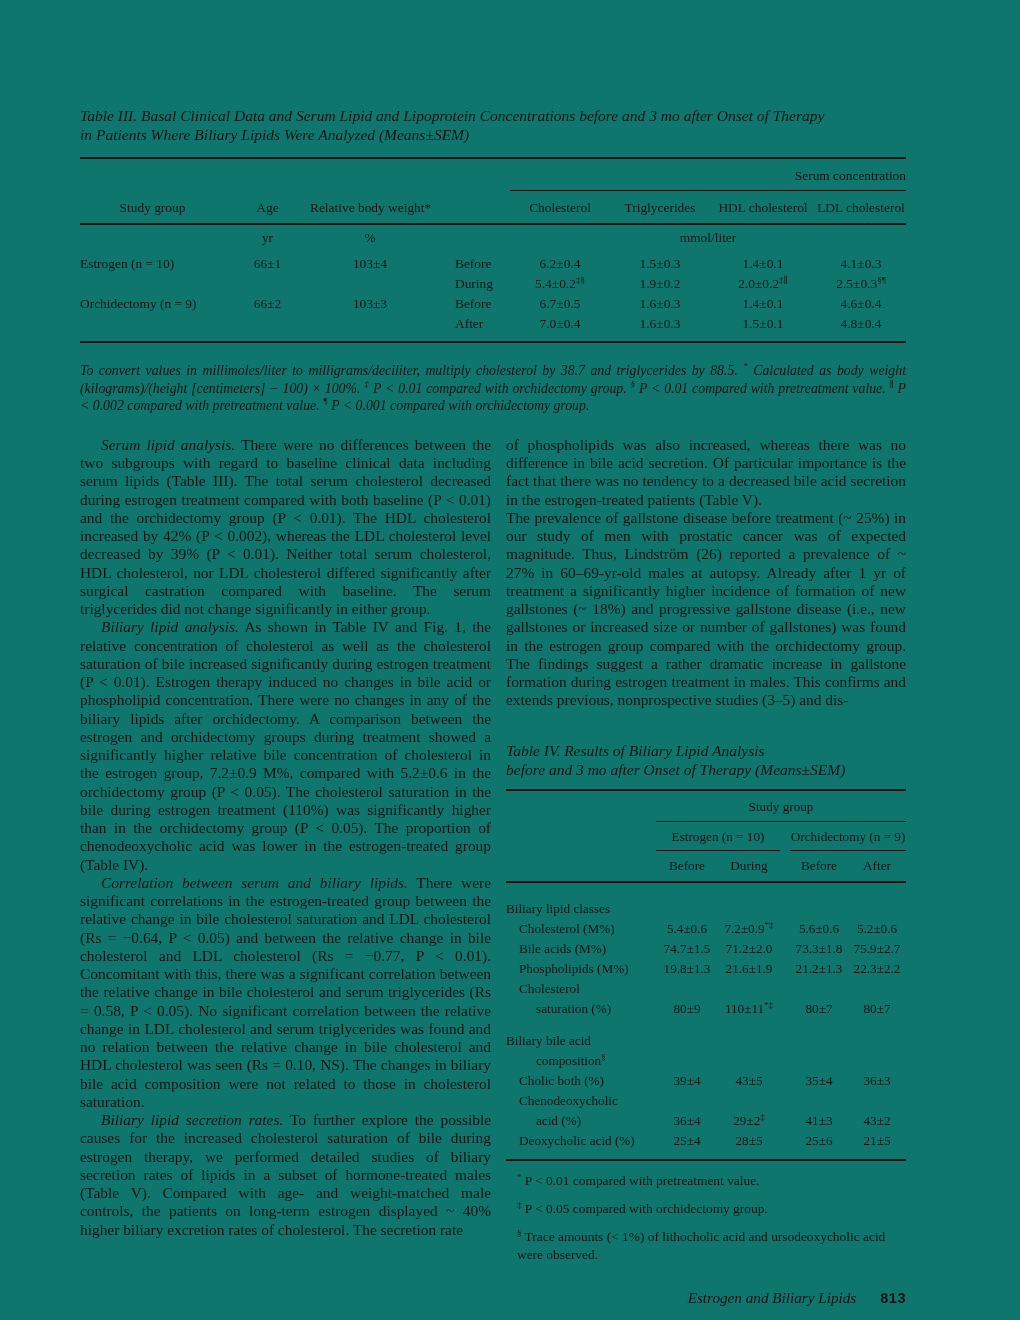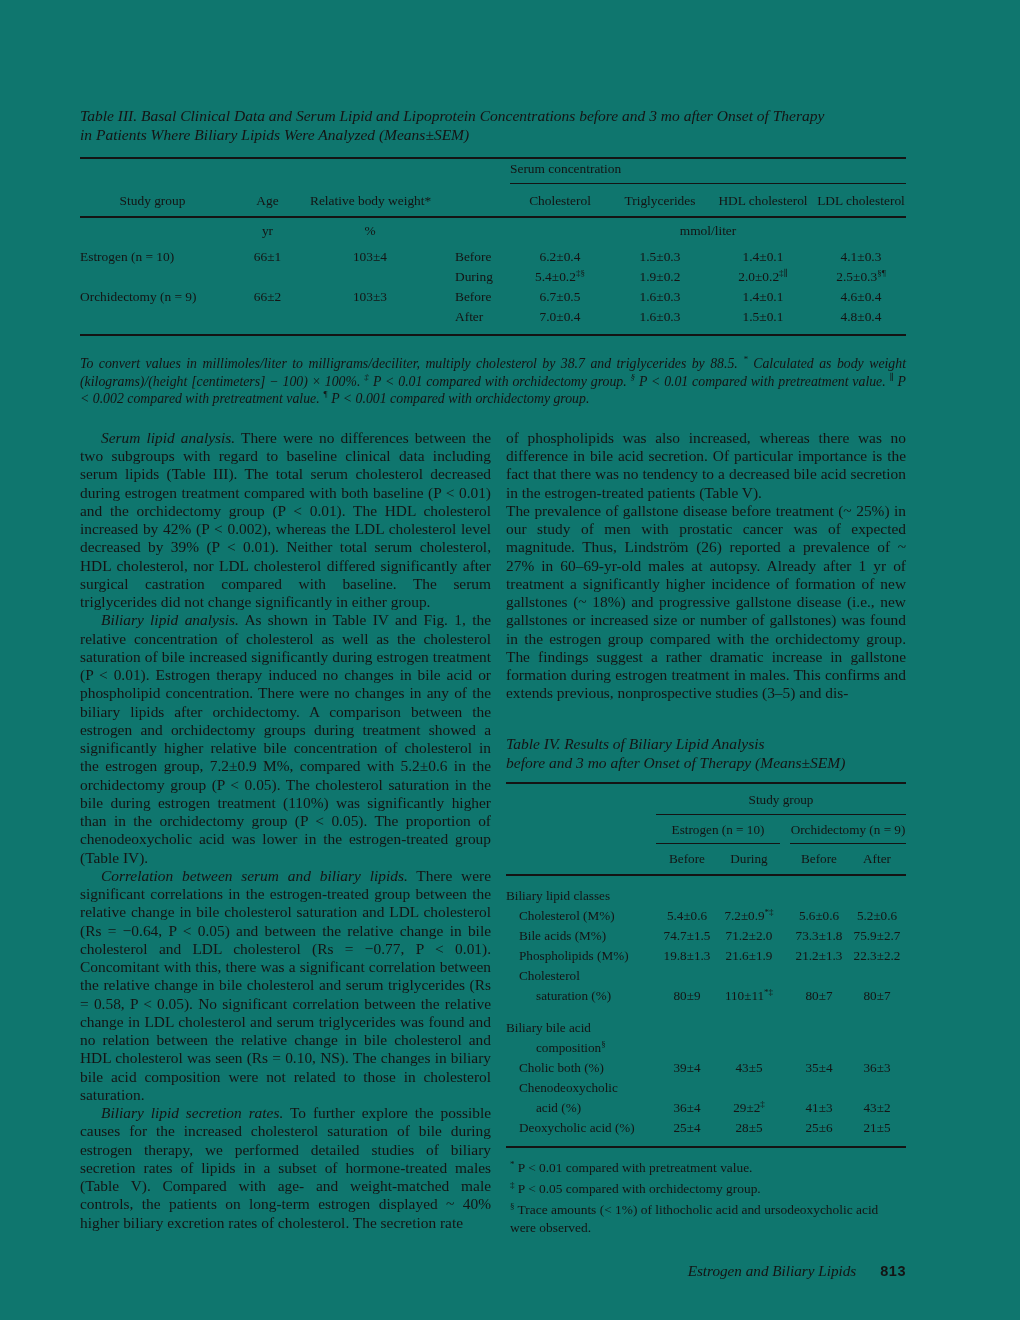--- a/index.html
+++ b/index.html
@@ -11,21 +11,21 @@
   .content { position:absolute; left:80px; top:106px; width:826px; }
 
   
   .t3-title { font-style:italic; font-size:15.5px; line-height:19px; margin:0 0 13px 0; }
   table.t3 {
     width:826px; border-collapse:collapse; table-layout:fixed;
     font-size:13.4px; border-top:2px solid #141414; border-bottom:2px solid #141414;
     white-space:nowrap;
   }
   table.t3 th { font-weight:normal; }
-  .t3 .serum-span { border-bottom:1px solid #141414; text-align:left; padding:2px 0 6px 0; }
+  .t3 .serum-span { border-bottom:1px solid #141414; text-align:right; padding:9px 0 6px 0; }
   .t3 .heads th { border-bottom:2px solid #141414; padding:9px 0 7px 0; text-align:center; }
   .t3 .heads th.lft { text-align:center; }
   .t3 .units td { text-align:center; padding:5px 0 3px 0; }
   .t3 td.grp { text-align:left; padding:2px 0; }
   .t3 td.phase { text-align:left; padding:2px 0 2px 25px; }
   .t3 td.c { text-align:center; padding:2px 0; }
   .t3 tr.first td { padding-top:7px; }
   .t3 tr.lastrow td { padding-bottom:9px; }
   sup { font-size:9px; line-height:0; }
 
@@ -57,26 +57,26 @@
   }
   table.t4 th { font-weight:normal; text-align:center; }
   .t4 .sg th { border-bottom:1px solid #141414; padding:8px 0 6px 0; }
   .t4 .grp th { border-bottom:1px solid #141414; padding:7px 0 5px 0; }
   .t4 .subh th, .t4 .subh td { border-bottom:2px solid #141414; }
   .t4 .subh th { padding:7px 0 7px 0; }
   .t4 td.lbl { text-align:left; padding:2px 0; overflow:visible; }
   .t4 td.lbl.i1 { padding-left:13px; }
   .t4 td.lbl.i2 { padding-left:30px; }
   .t4 td.v { text-align:center; padding:2px 0; }
-  .t4 tr.first td { padding-top:12px; }
+  .t4 tr.first td { padding-top:18px; }
   .t4 tr.gap td { padding-top:14px; }
   .t4 tr.lastrow td { padding-bottom:10px; }
 
   .t4-fn { margin-top:11px; font-size:13.4px; line-height:17.4px; }
-  .t4-fn .fnline { margin:4px; }
+  .t4-fn .fnline { margin:11px; }
 
   
   .footer { margin-top:26px; text-align:right; }
   .f-journal { font-style:italic; font-size:15.2px; }
   .f-page { font-family:"Liberation Sans","DejaVu Sans",sans-serif; font-weight:bold;
             font-size:14.5px; margin-left:24px; letter-spacing:0.5px; }
 </style>
 </head>
 <body>
 

